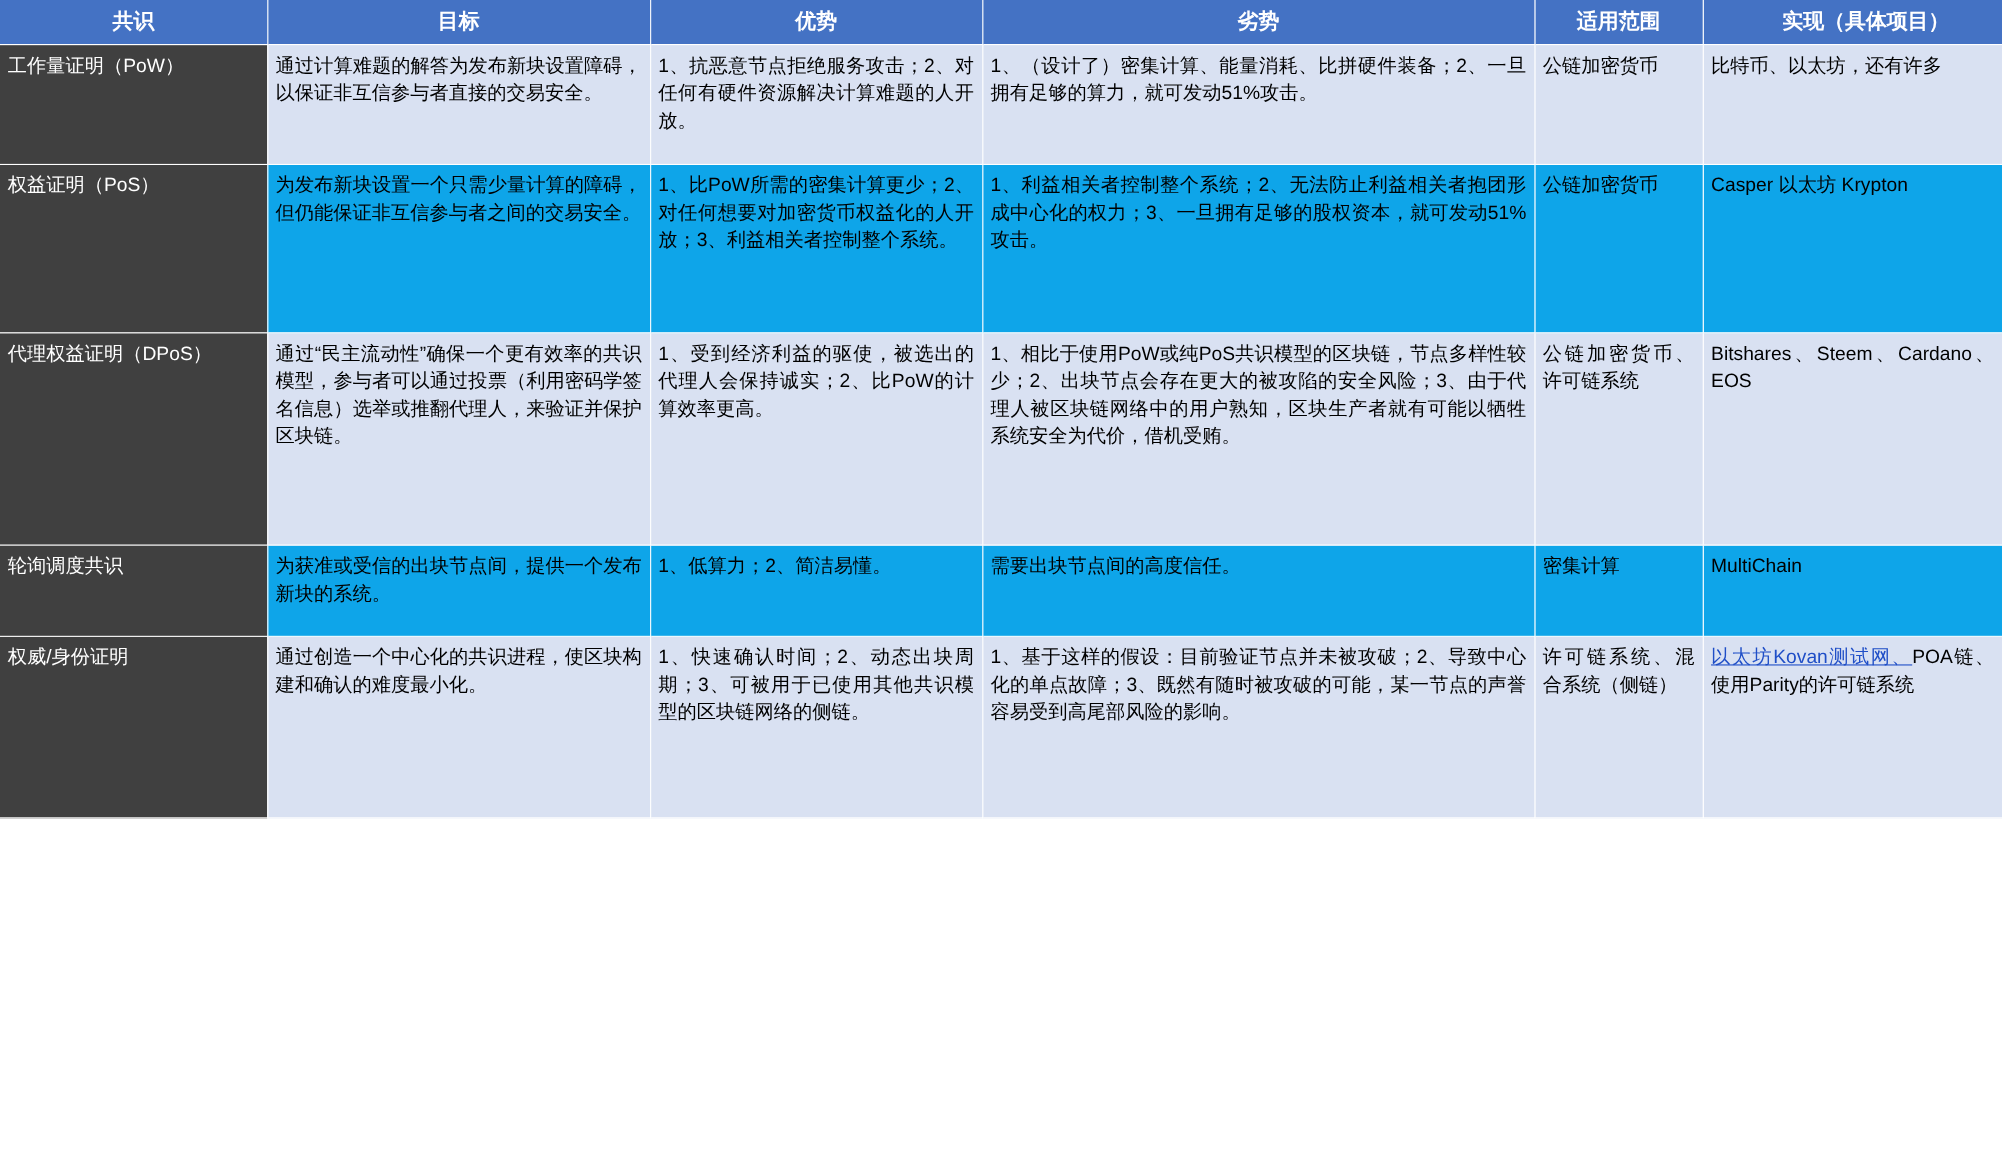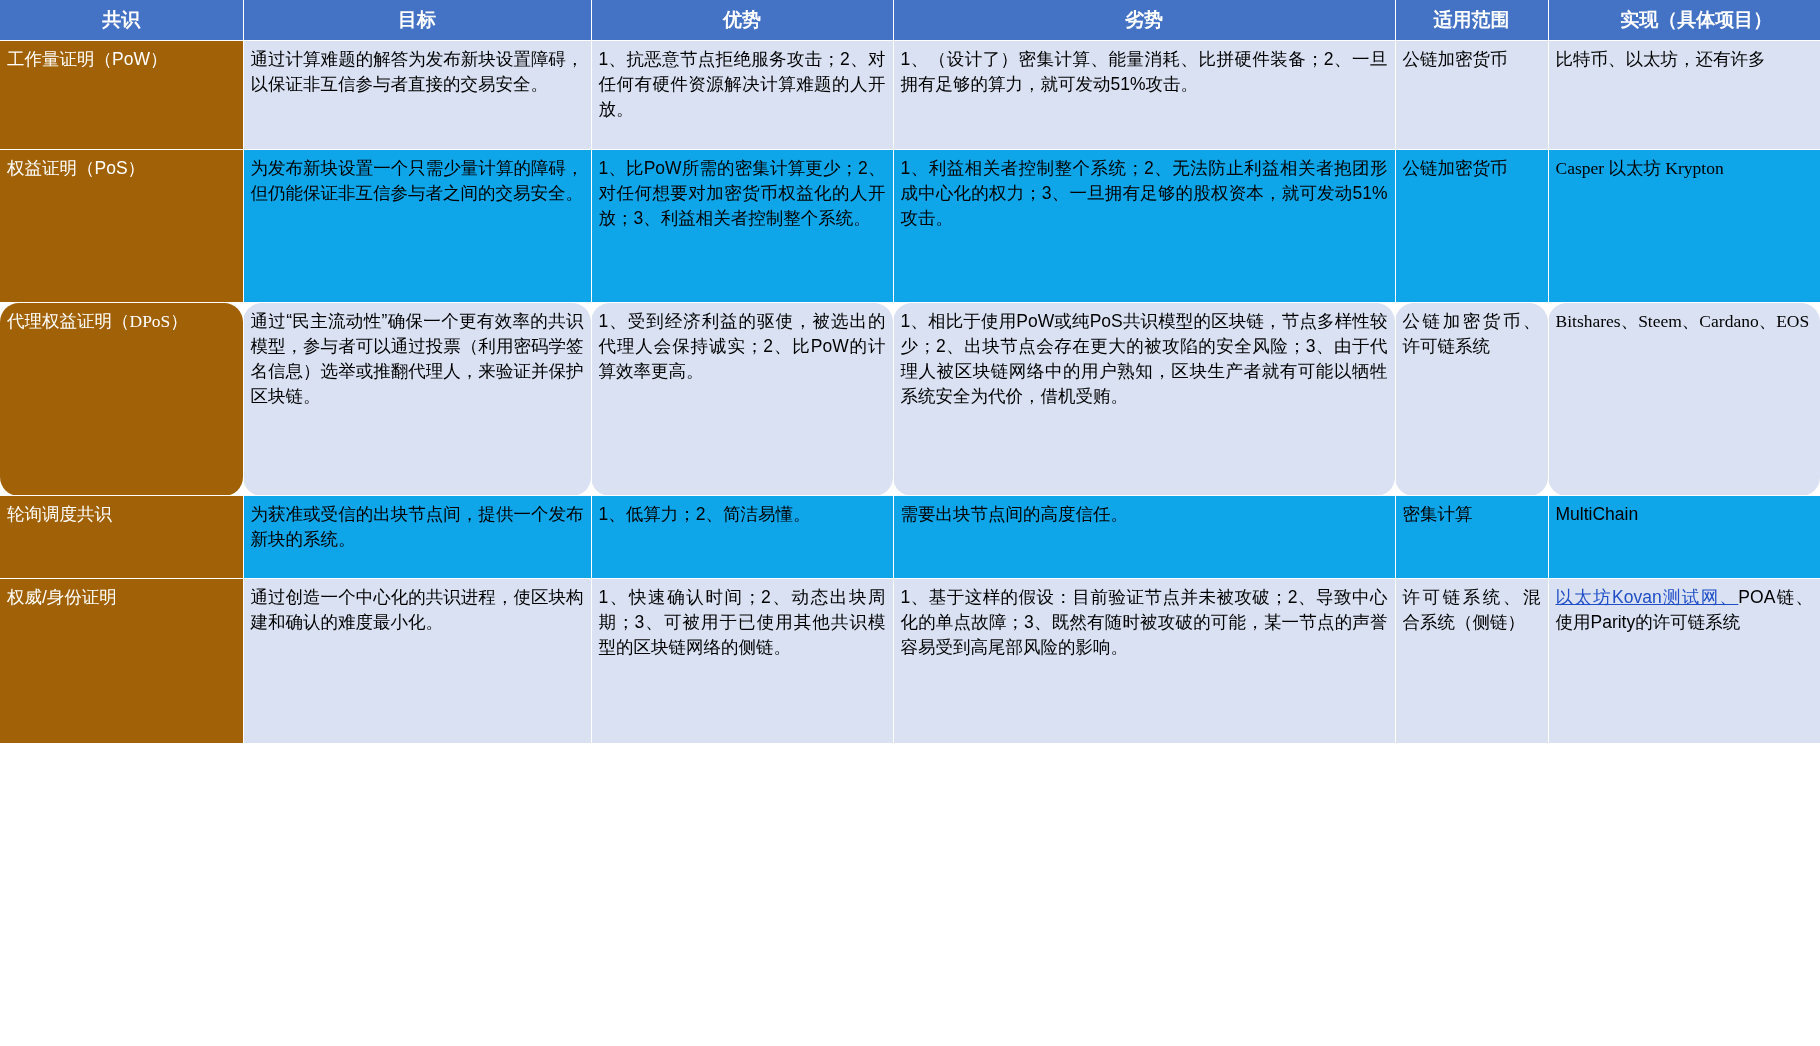--- a/index.html
+++ b/index.html
@@ -51,45 +51,44 @@
     padding: 6px 7px 6px 7px;
     border-right: 1px solid #ffffff;
     border-bottom: 1px solid #ffffff;
     text-align: justify;
     text-justify: inter-ideograph;
     color: #000000;
   }
   tbody td:last-child { border-right: none; }
 
   td.namecell {
-    background: #a16207;
+    background: #404040;
     color: #ffffff;
     font-size: 17.5px;
     text-align: justify;
     text-justify: inter-ideograph;
     padding-right: 9px;
   }
   tr.odd td.bodycell { background: #d9e1f2; }
   tr.even td.bodycell { background: #0ea5e9; }
 
   tbody tr.r0 td { height: 96px; }
   tbody tr.r1 td { height: 140px; }
-  tbody tr.r2 td { height: 180px; border-radius: 19px; }
+  tbody tr.r2 td { height: 180px; }
   tbody tr.r3 td { height: 70px; }
   tbody tr.r4 td { height: 152px; }
   tbody tr.r5 td { height: 168px; }
 
   .linkish {
     color: #1f4ec7;
     text-decoration: underline;
   }
   .spread {
     text-align: justify;
     text-justify: inter-ideograph;
-    font-family: Liberation Serif, serif;
   }
 </style>
 </head>
 <body>
 
 <div id="sheet">
   <table class="consensus">
     <colgroup>
       <col class="c0">
         <col class="c1">

